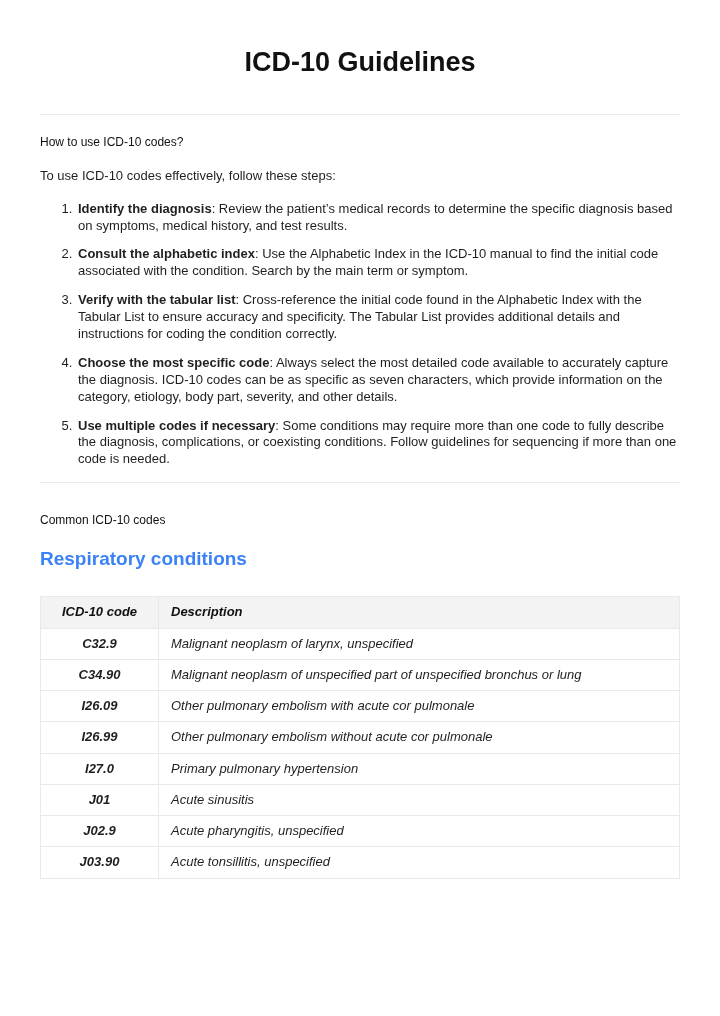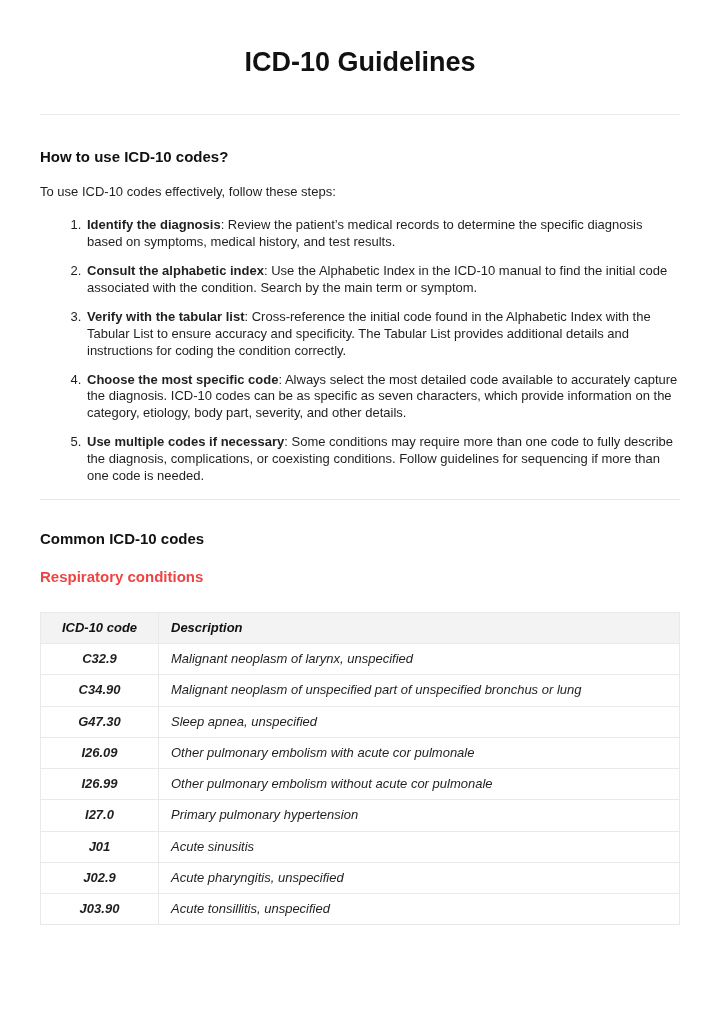--- a/index.html
+++ b/index.html
@@ -30,49 +30,49 @@
     border: none;
     border-top: 1px solid #e9e9e9;
     margin: 36px 0 0 0;
   }
   hr.divider-2 {
     border: none;
     border-top: 1px solid #e9e9e9;
     margin: 14px 0 0 0;
   }
   h2.section-heading {
-    margin: 33px 0 0 0;
-    font-size: 15px;
+    margin: 20px 0 0 0;
+    font-size: 12px;
     line-height: 1.2;
-    font-weight: 700;
+    font-weight: 400;
     color: #111111;
   }
   h2.section-heading.common { margin-top: 30px; }
   p.intro {
     margin: 18px 0 16px 0;
     font-size: 13px;
     line-height: 1.3;
   }
   ol.steps {
     margin: 14px 0 0 0;
     padding: 0 0 0 29px;
   }
   ol.steps li {
     font-size: 13px;
     line-height: 1.3;
-    margin: 0 0 12px 16px;
+    margin: 0 0 12px 7px;
     padding-left: 2px;
   }
   ol.steps li b { font-weight: 700; }
   h3.subsection-heading {
     margin: 20px 0 0 0;
-    font-size: 15px;
+    font-size: 19px;
     line-height: 1.2;
     font-weight: 700;
-    color: #ef4444;
+    color: #3b82f6;
   }
   table.codes {
     margin-top: 26px;
     width: 100%;
     border-collapse: collapse;
   }
   table.codes th, table.codes td {
     border: 1px solid #e9e9e9;
     font-size: 13px;
     line-height: 1.25;
@@ -132,24 +132,20 @@
         <tr>
           <td class="col-code">C32.9</td>
           <td class="col-desc">Malignant neoplasm of larynx, unspecified</td>
         </tr>
 
         <tr>
           <td class="col-code">C34.90</td>
           <td class="col-desc">Malignant neoplasm of unspecified part of unspecified bronchus or lung</td>
         </tr>
 
-        <tr>
-          <td class="col-code">G47.30</td>
-          <td class="col-desc">Sleep apnea, unspecified</td>
-        </tr>
 
         <tr>
           <td class="col-code">I26.09</td>
           <td class="col-desc">Other pulmonary embolism with acute cor pulmonale</td>
         </tr>
 
         <tr>
           <td class="col-code">I26.99</td>
           <td class="col-desc">Other pulmonary embolism without acute cor pulmonale</td>
         </tr>

